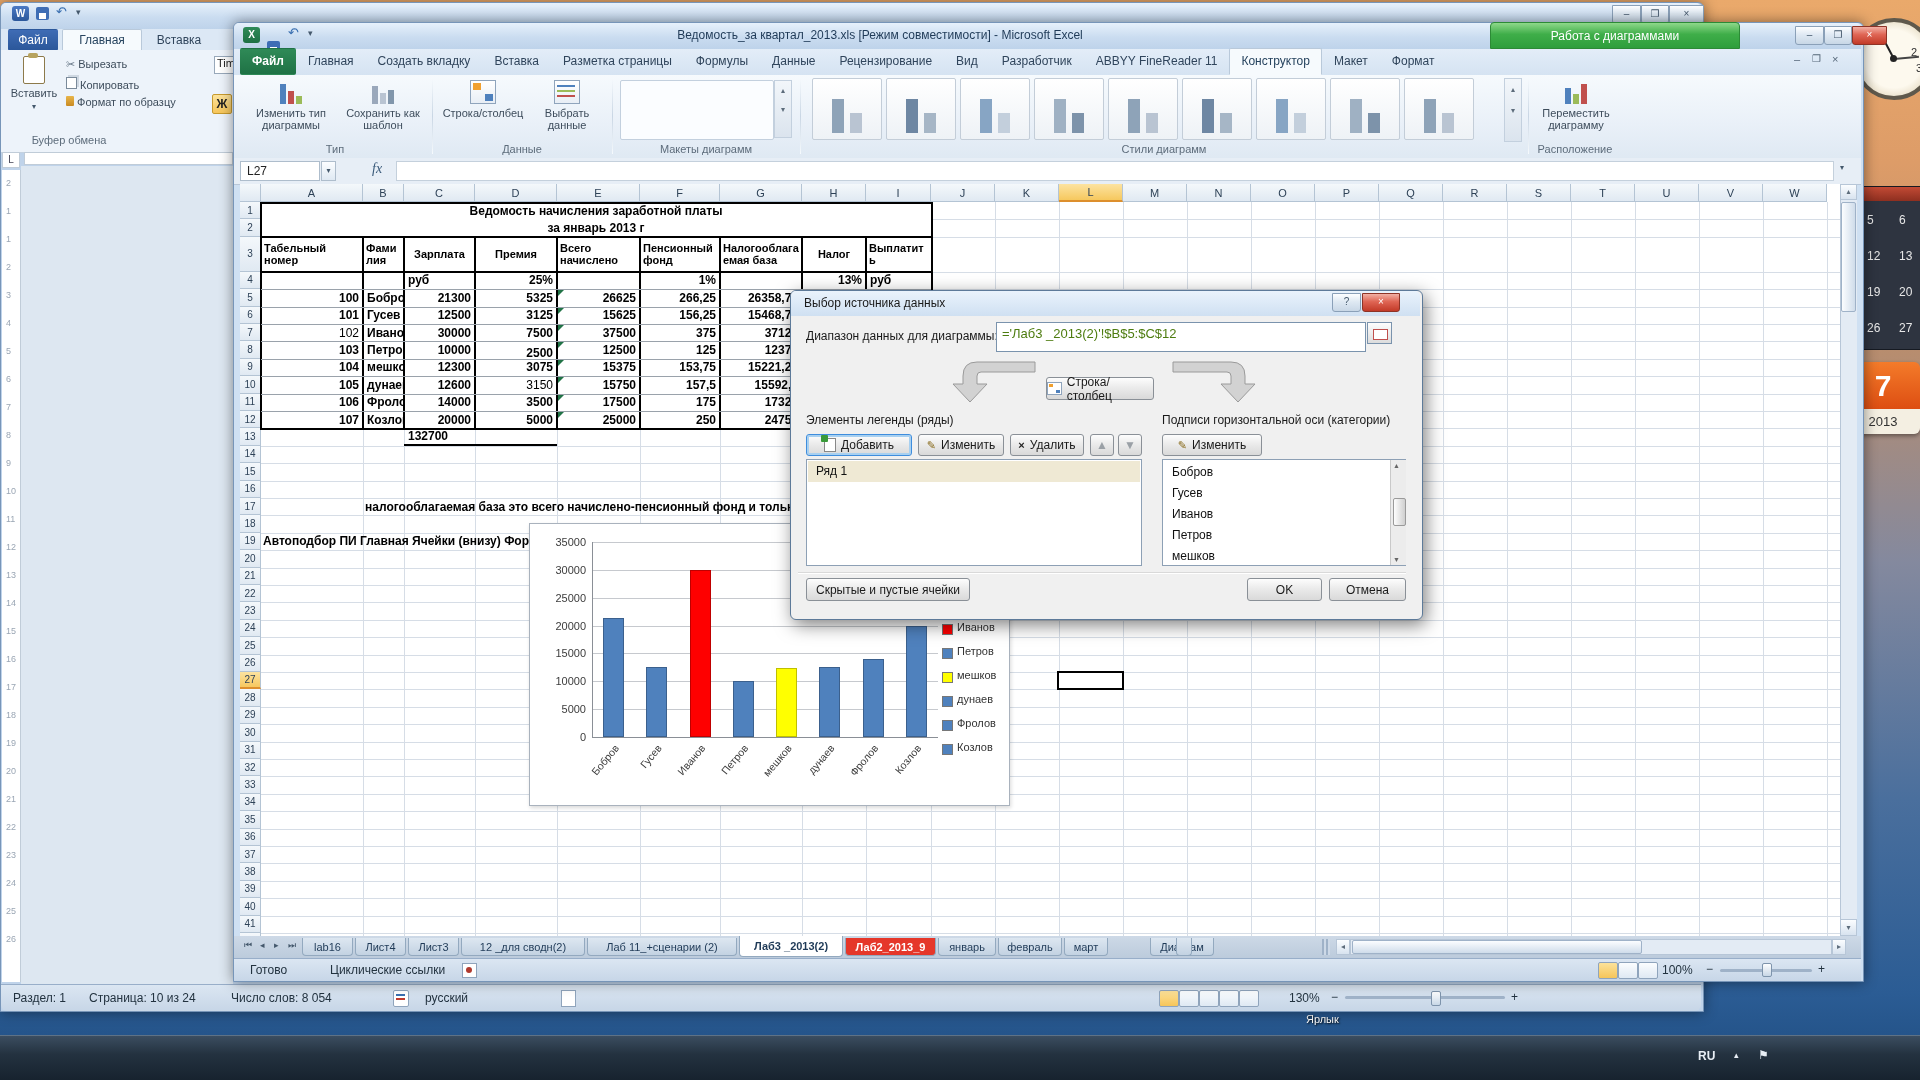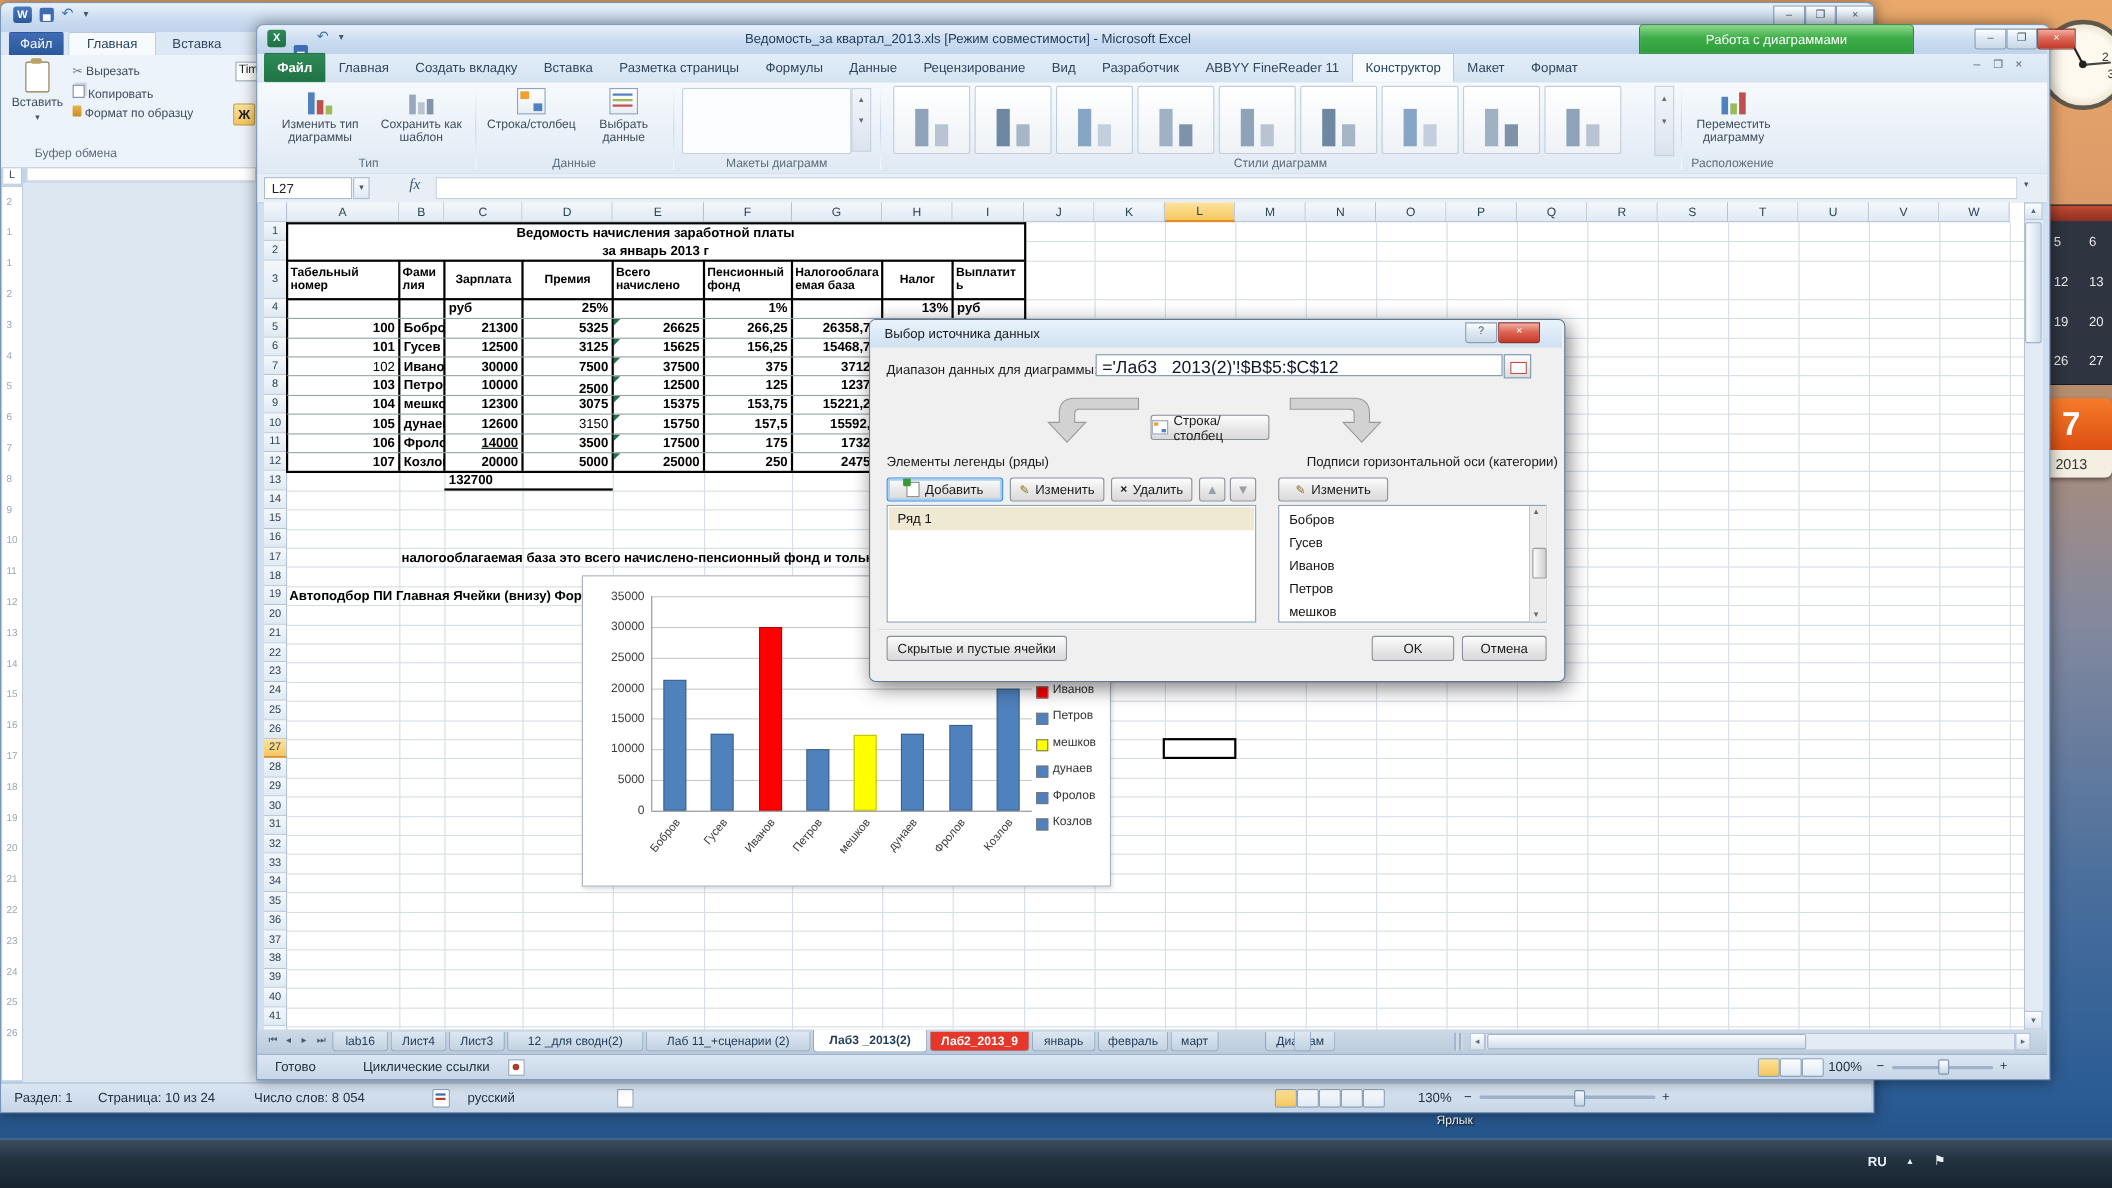--- a/index.html
+++ b/index.html
@@ -514,21 +514,21 @@
         <div class="cell" style="left: 261px; top: 376.2px; width: 102px; height: 17.4px; font-weight: 700; justify-content: flex-end; padding: 0px 4px; background: rgb(255, 255, 255);">105</div>
         <div class="cell" style="left: 363px; top: 376.2px; width: 41px; height: 17.4px; font-weight: 700; justify-content: flex-start; padding: 0px 4px; background: rgb(255, 255, 255);">дунаев</div>
         <div class="cell" style="left: 404px; top: 376.2px; width: 71px; height: 17.4px; font-weight: 700; justify-content: flex-end; padding: 0px 4px; background: rgb(255, 255, 255);">12600</div>
         <div class="cell" style="left: 475px; top: 376.2px; width: 82px; height: 17.4px; font-weight: 400; justify-content: flex-end; padding: 0px 4px; background: rgb(255, 255, 255);">3150</div>
         <div class="cell" style="left: 557px; top: 376.2px; width: 83px; height: 17.4px; font-weight: 700; justify-content: flex-end; padding: 0px 4px; background: rgb(255, 255, 255);">15750</div>
         <div class="cell" style="left: 640px; top: 376.2px; width: 80px; height: 17.4px; font-weight: 700; justify-content: flex-end; padding: 0px 4px; background: rgb(255, 255, 255);">157,5</div>
         <div class="cell" style="left: 720px; top: 376.2px; width: 82px; height: 17.4px; font-weight: 700; justify-content: flex-end; padding: 0px 4px; background: rgb(255, 255, 255);">15592,5</div>
         <div class="a" style="left: 558px; top: 377.2px; width: 0px; height: 0px; border-top: 6px solid rgb(33, 115, 70); border-right: 6px solid transparent;"></div>
         <div class="cell" style="left: 261px; top: 393.6px; width: 102px; height: 17.4px; font-weight: 700; justify-content: flex-end; padding: 0px 4px; background: rgb(255, 255, 255);">106</div>
         <div class="cell" style="left: 363px; top: 393.6px; width: 41px; height: 17.4px; font-weight: 700; justify-content: flex-start; padding: 0px 4px; background: rgb(255, 255, 255);">Фролов</div>
-        <div class="cell" style="left: 404px; top: 393.6px; width: 71px; height: 17.4px; font-weight: 700; justify-content: flex-end; padding: 0px 4px; background: rgb(255, 255, 255); text-decoration: underline;">14000</div>
+        <div class="cell" style="left: 404px; top: 393.6px; width: 71px; height: 17.4px; font-weight: 700; justify-content: flex-end; padding: 0px 4px; background: rgb(255, 255, 255);">14000</div>
         <div class="cell" style="left: 475px; top: 393.6px; width: 82px; height: 17.4px; font-weight: 700; justify-content: flex-end; padding: 0px 4px; background: rgb(255, 255, 255);">3500</div>
         <div class="cell" style="left: 557px; top: 393.6px; width: 83px; height: 17.4px; font-weight: 700; justify-content: flex-end; padding: 0px 4px; background: rgb(255, 255, 255);">17500</div>
         <div class="cell" style="left: 640px; top: 393.6px; width: 80px; height: 17.4px; font-weight: 700; justify-content: flex-end; padding: 0px 4px; background: rgb(255, 255, 255);">175</div>
         <div class="cell" style="left: 720px; top: 393.6px; width: 82px; height: 17.4px; font-weight: 700; justify-content: flex-end; padding: 0px 4px; background: rgb(255, 255, 255);">17325</div>
         <div class="a" style="left: 558px; top: 394.6px; width: 0px; height: 0px; border-top: 6px solid rgb(33, 115, 70); border-right: 6px solid transparent;"></div>
         <div class="cell" style="left: 261px; top: 411px; width: 102px; height: 17.4px; font-weight: 700; justify-content: flex-end; padding: 0px 4px; background: rgb(255, 255, 255);">107</div>
         <div class="cell" style="left: 363px; top: 411px; width: 41px; height: 17.4px; font-weight: 700; justify-content: flex-start; padding: 0px 4px; background: rgb(255, 255, 255);">Козлов</div>
         <div class="cell" style="left: 404px; top: 411px; width: 71px; height: 17.4px; font-weight: 700; justify-content: flex-end; padding: 0px 4px; background: rgb(255, 255, 255);">20000</div>
         <div class="cell" style="left: 475px; top: 411px; width: 82px; height: 17.4px; font-weight: 700; justify-content: flex-end; padding: 0px 4px; background: rgb(255, 255, 255);">5000</div>
         <div class="cell" style="left: 557px; top: 411px; width: 83px; height: 17.4px; font-weight: 700; justify-content: flex-end; padding: 0px 4px; background: rgb(255, 255, 255);">25000</div>
@@ -672,40 +672,40 @@
     </div>
   </div>
 
   <div id="dialog">
     <div class="a" style="left:790px;top:290px;width:631px;height:328px;background:#f0f0f0;border:1px solid #5d7a99;border-radius:6px;box-shadow:3px 5px 18px rgba(0,0,0,.5)"></div>
     <div class="a" style="left:791px;top:291px;width:629px;height:25px;background:linear-gradient(#eaf3fc,#cfe0f2);border-radius:5px 5px 0 0"></div>
     <div class="a" style="left:804px;top:296px;font-size:12px;color:#1a1a1a">Выбор источника данных</div>
     <div class="winbtn a" style="left:1332px;top:293px;width:27px">?</div>
     <div class="winbtn close a" style="left:1362px;top:293px;width:36px">×</div>
     <div class="dlg-lbl" style="left:806px;top:329px">Диапазон данных для диаграммы:</div>
-    <div class="a" style="left:996px;top:322px;width:370px;height:20px;background:#fff;border:1px solid #7a93ad;box-sizing:border-box;font-size:16px;color:#0f172a;padding:3px 0 0 5px;white-space:nowrap;overflow:hidden">='Лаб3 _2013(2)'!$B$5:$C$12</div>
+    <div class="a" style="left:996px;top:322px;width:370px;height:30px;background:#fff;border:1px solid #7a93ad;box-sizing:border-box;font-size:13px;color:#4d7c0f;padding:3px 0 0 5px;white-space:nowrap;overflow:hidden">='Лаб3 _2013(2)'!$B$5:$C$12</div>
     <div class="a" style="left:1367px;top:322px;width:25px;height:22px;background:linear-gradient(#fdfdfd,#dcdcdc);border:1px solid #7a93ad;box-sizing:border-box">
         <i style="position:absolute;left:5px;top:6px;width:13px;height:9px;background:#fff;border:1px solid #c0504d;display:block"></i>
       </div>
 
     <svg class="a" style="left:935px;top:356px" width="105" height="54" viewBox="0 0 105 54">
       <path d="M100,6 h-58 q-14,0 -14,14 v8 h-10 l17,18 17,-18 h-10 v-8 q0,-4 4,-4 h54 z" fill="#d2d2d2" stroke="#9a9a9a"></path>
     </svg>
     <svg class="a" style="left:1168px;top:356px" width="105" height="54" viewBox="0 0 105 54">
       <path d="M5,6 h58 q14,0 14,14 v8 h10 l-17,18 -17,-18 h10 v-8 q0,-4 -4,-4 h-54 z" fill="#d2d2d2" stroke="#9a9a9a"></path>
     </svg>
     <div class="dlg-btn" style="left:1046px;top:377px;width:108px;height:23px">
       <span style="display:inline-block;width:13px;height:11px;background:#fff;border:1px solid #8fa4bc;position:relative">
           <i style="position:absolute;left:1px;top:1px;width:4px;height:3px;background:#f0a030;display:block"></i>
           <i style="position:absolute;right:1px;bottom:1px;width:4px;height:3px;background:#4f81bd;display:block"></i>
         </span>
       <span>Строка/столбец</span>
     </div>
     <div class="dlg-lbl" style="left:806px;top:413px">Элементы легенды (ряды)</div>
-    <div class="dlg-lbl" style="left:1188px;top:413px">Подписи горизонтальной оси (категории)</div>
+    <div class="dlg-lbl" style="left:1162px;top:413px">Подписи горизонтальной оси (категории)</div>
     <div class="dlg-btn focus" style="left:806px;top:434px;width:106px;height:22px">
       <span style="display:inline-block;width:10px;height:12px;background:#fff;border:1px solid #888;position:relative">
           <i style="position:absolute;left:-4px;top:-4px;width:7px;height:7px;background:#3a9a3a;display:block;border-radius:1px"></i>
         </span>
       <span>Добавить</span>
     </div>
     <div class="dlg-btn" style="left:918px;top:434px;width:86px;height:22px">
       <span style="color:#8a6d1f;font-size:11px">✎</span>
         <span>Изменить</span>
     </div>

